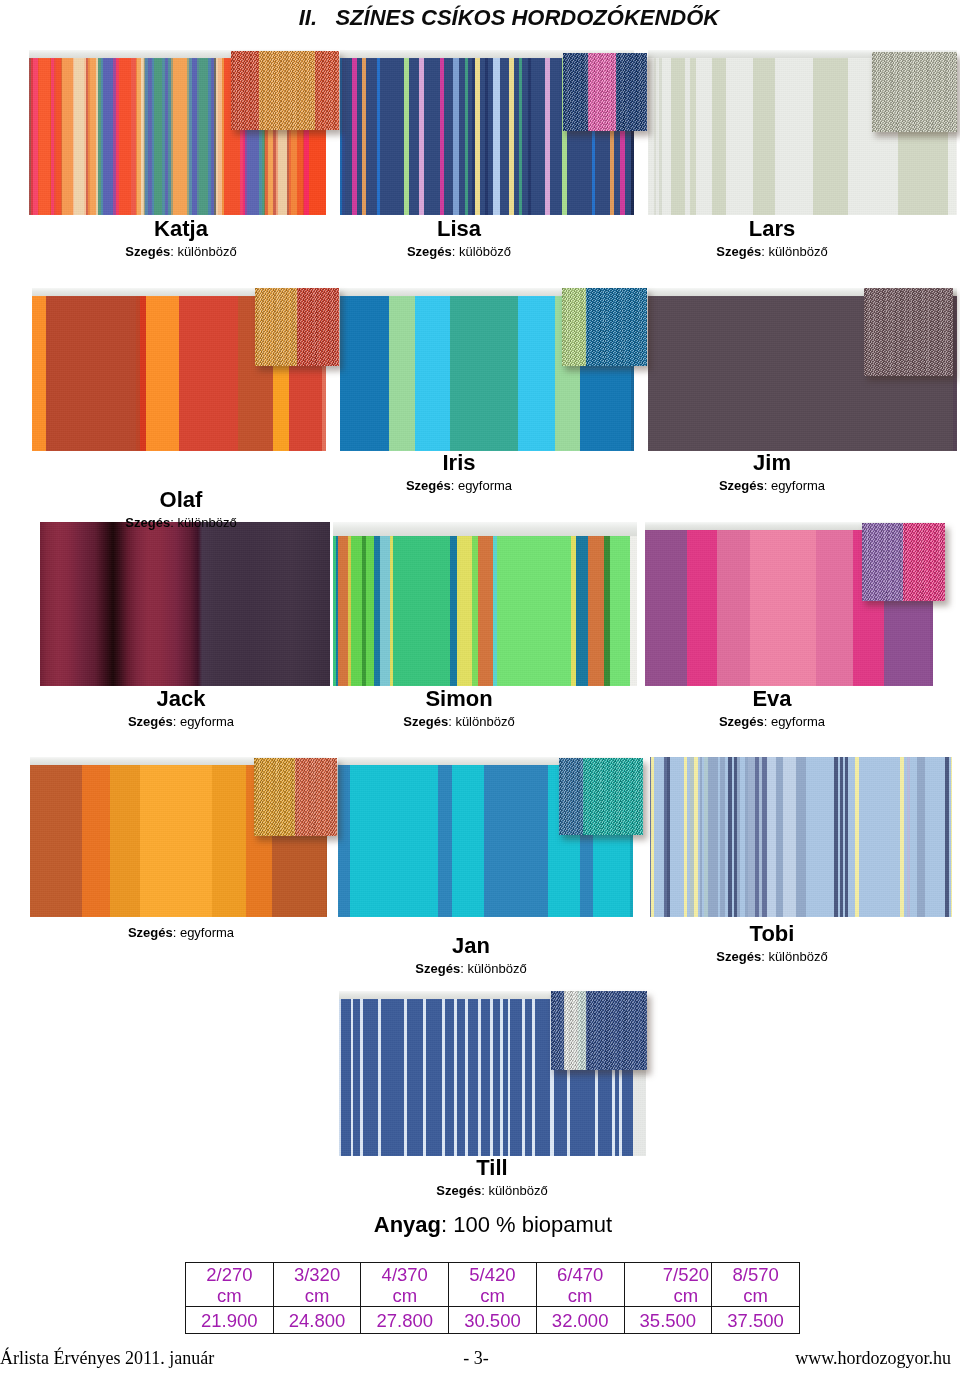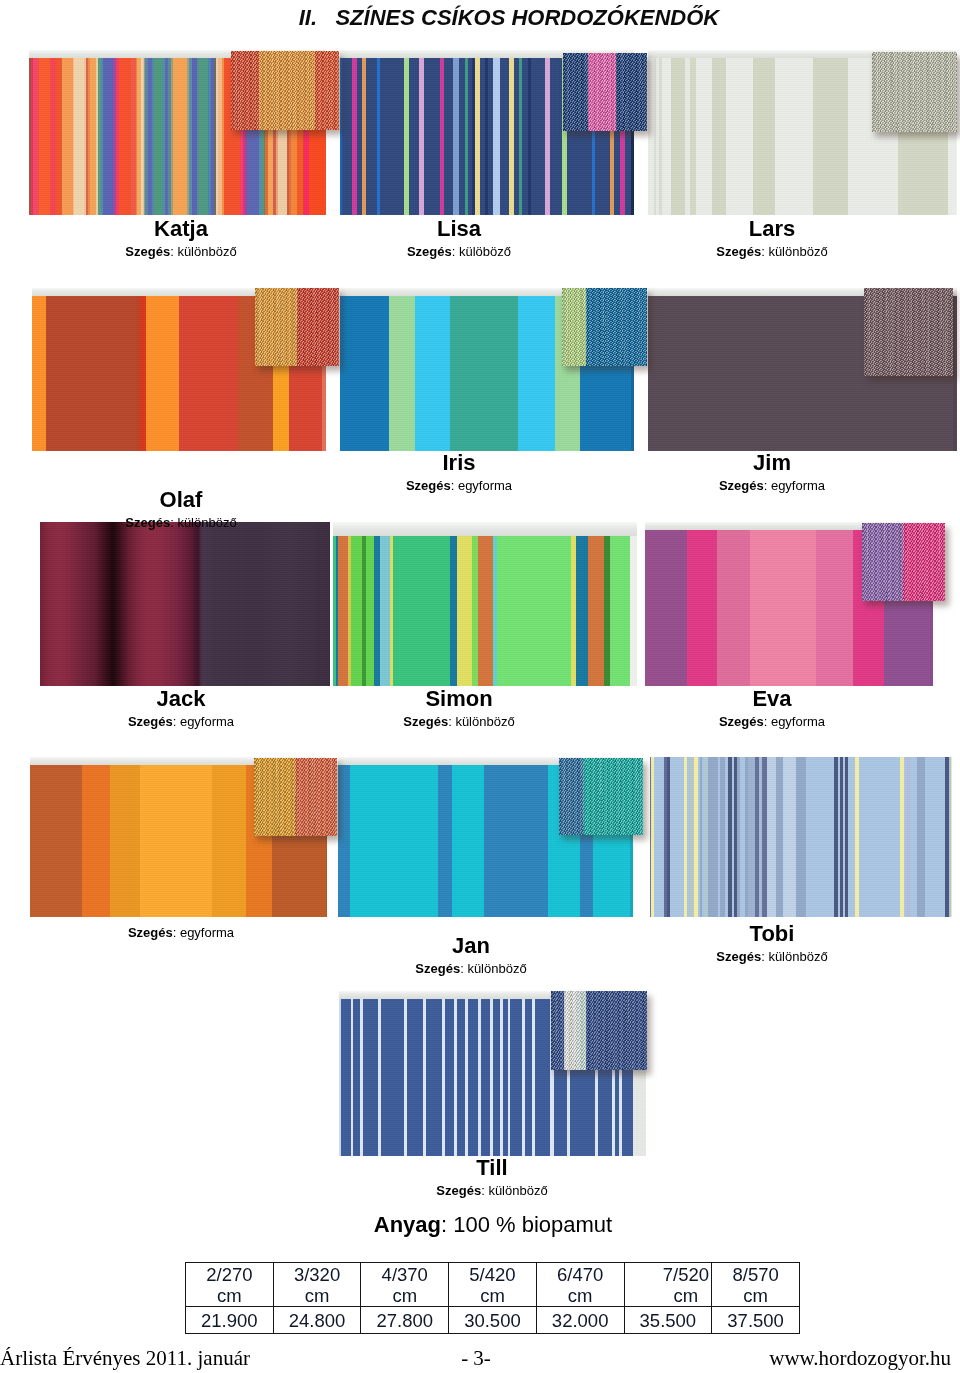--- a/index.html
+++ b/index.html
@@ -27,23 +27,23 @@
        repeating-linear-gradient(-68deg, rgba(255,255,255,.40) 0 .4px, rgba(0,0,0,.24) .4px 1.0px, rgba(255,255,255,0) 1.0px 1.5px),
        repeating-linear-gradient(90deg, rgba(0,0,0,.12) 0 .6px, rgba(255,255,255,.12) .6px 1.2px);}
   .cap{position:absolute;text-align:center;color:#000;}
   .cap .nm{font-weight:bold;font-size:22px;line-height:24px;white-space:nowrap;}
   .cap .sb{font-size:13px;line-height:22px;white-space:nowrap;}
   .cap .sb b{font-weight:bold;}
   .anyag{position:absolute;left:13px;width:960px;text-align:center;font-size:22px;line-height:26px;color:#000;}
   .anyag b{font-weight:bold;}
   table.price{position:absolute;border-collapse:collapse;table-layout:fixed;}
   table.price td{border:1.1px solid #161616;text-align:center;font-size:18.5px;
-                 color:#0f172a;padding:0;line-height:21px;font-family:"Liberation Sans",sans-serif;margin-top:46px;}
+                 color:#a21caf;padding:0;line-height:21px;font-family:"Liberation Sans",sans-serif;margin-top:46px;}
   .footer{position:absolute;left:0;width:960px;height:28px;
-          font-family:"Liberation Serif",serif;font-size:21px;color:#000;line-height:28px;}
+          font-family:"Liberation Serif",serif;font-size:18px;color:#000;line-height:28px;}
   .footer span{position:absolute;top:0;}
   .footer .l{left:0px;}
   .footer .c{left:-4px;width:960px;text-align:center;}
   .footer .r{right:9px;}
 </style>
 </head>
 <body>
 
 <div class="page">
   <div class="title">II.   SZÍNES CSÍKOS HORDOZÓKENDŐK</div>

